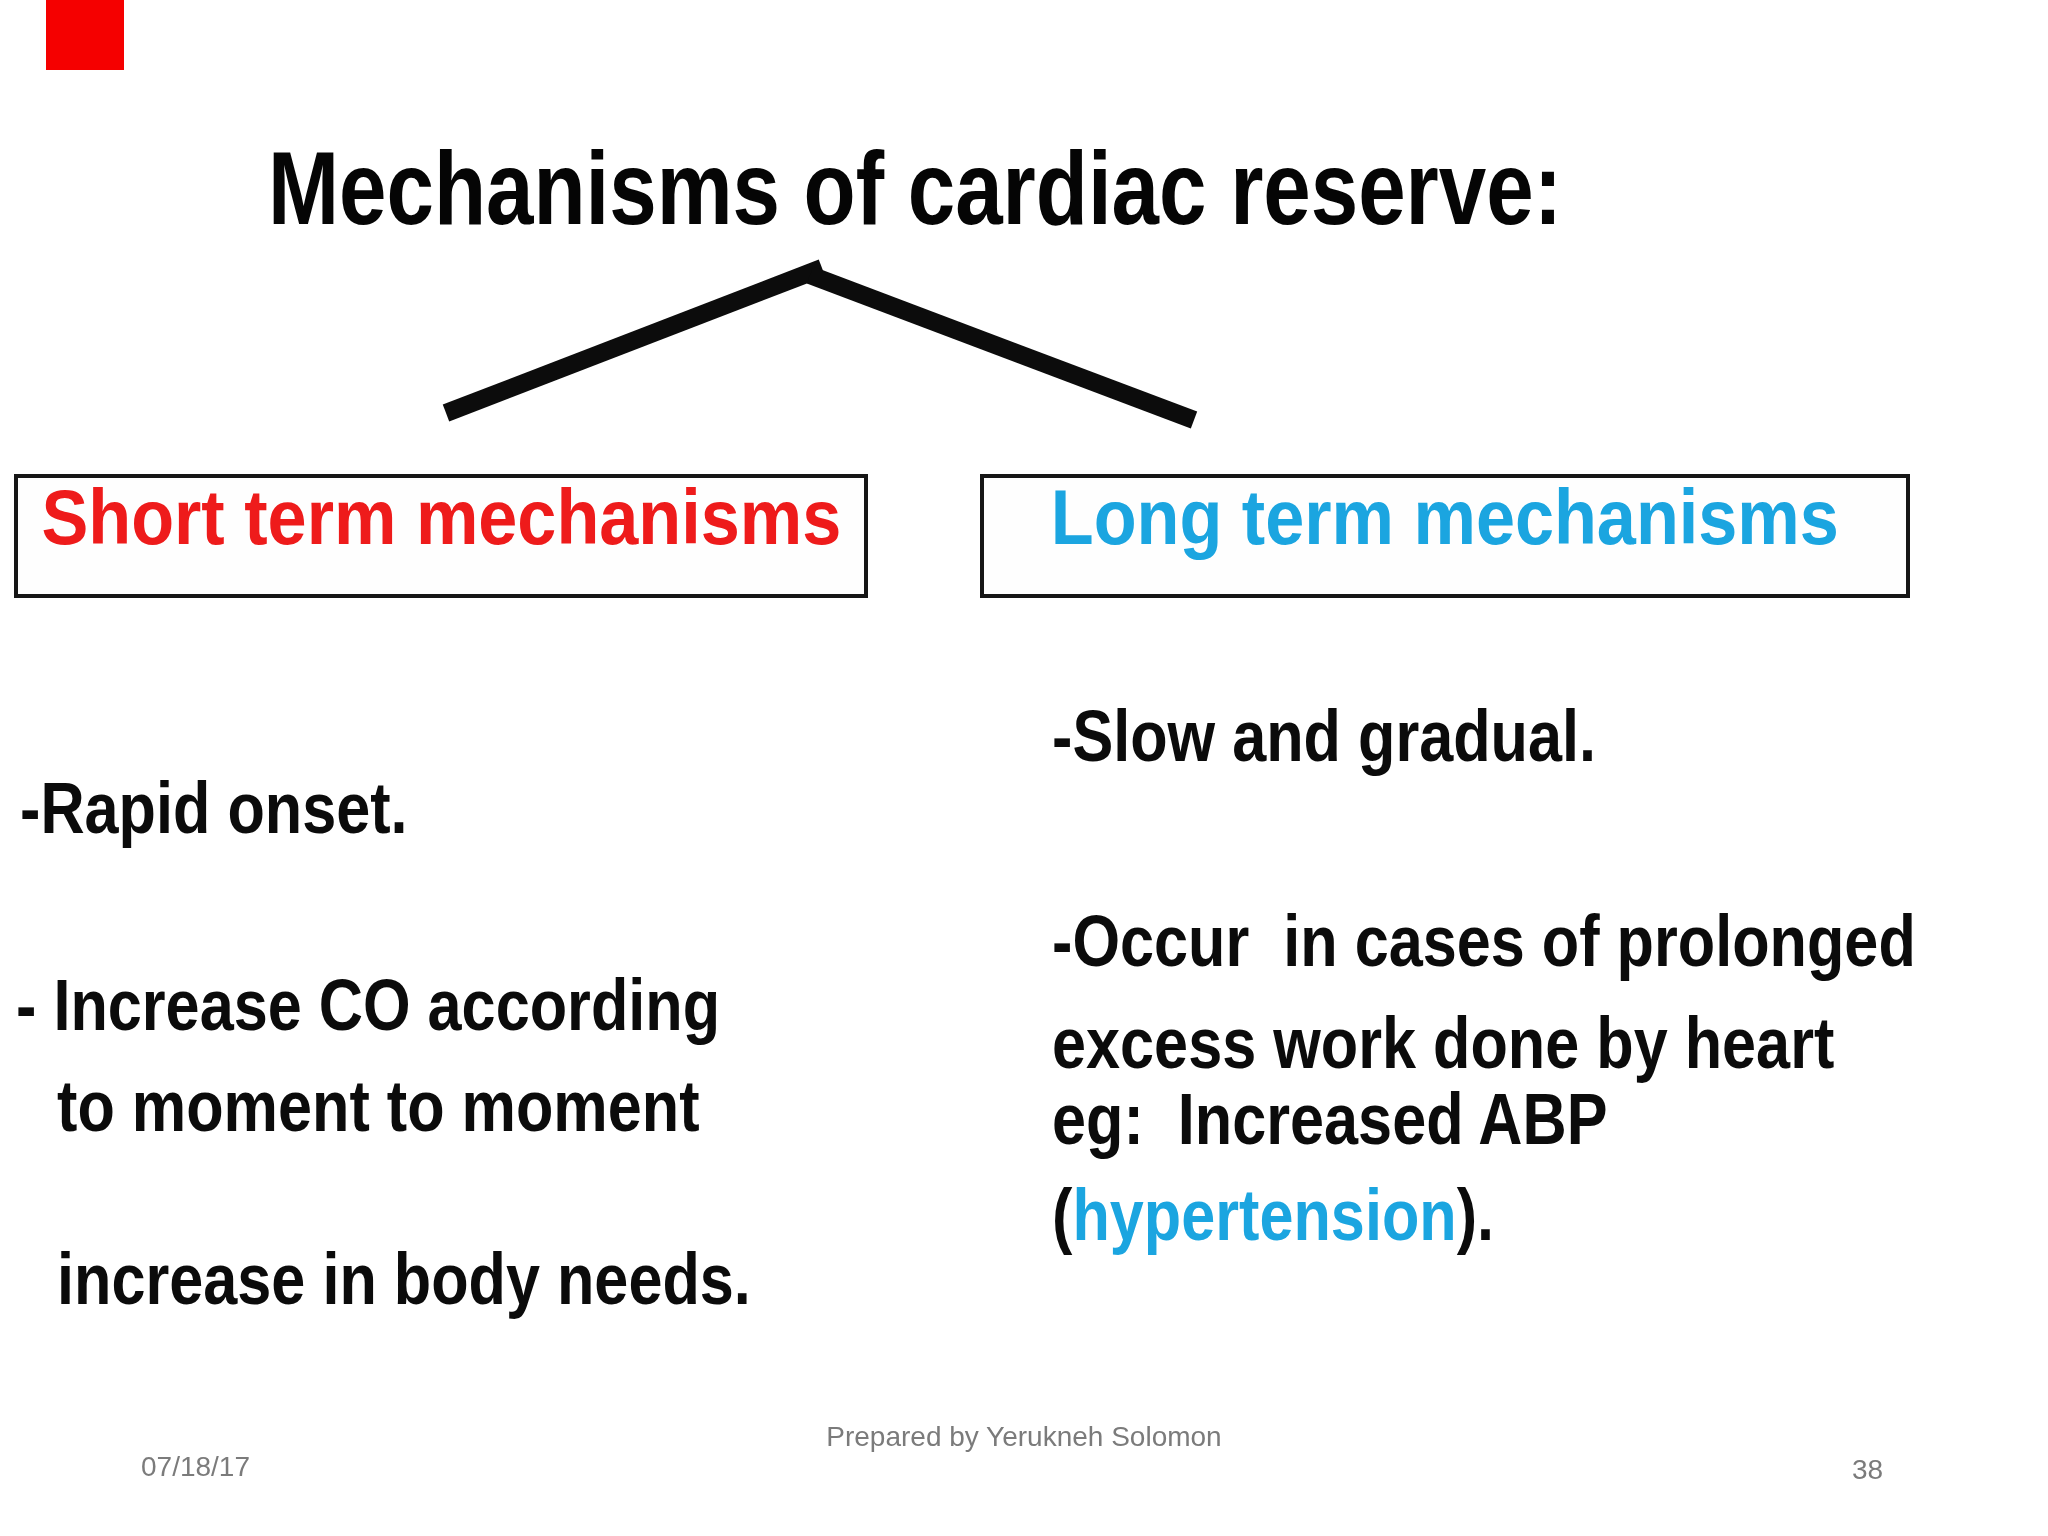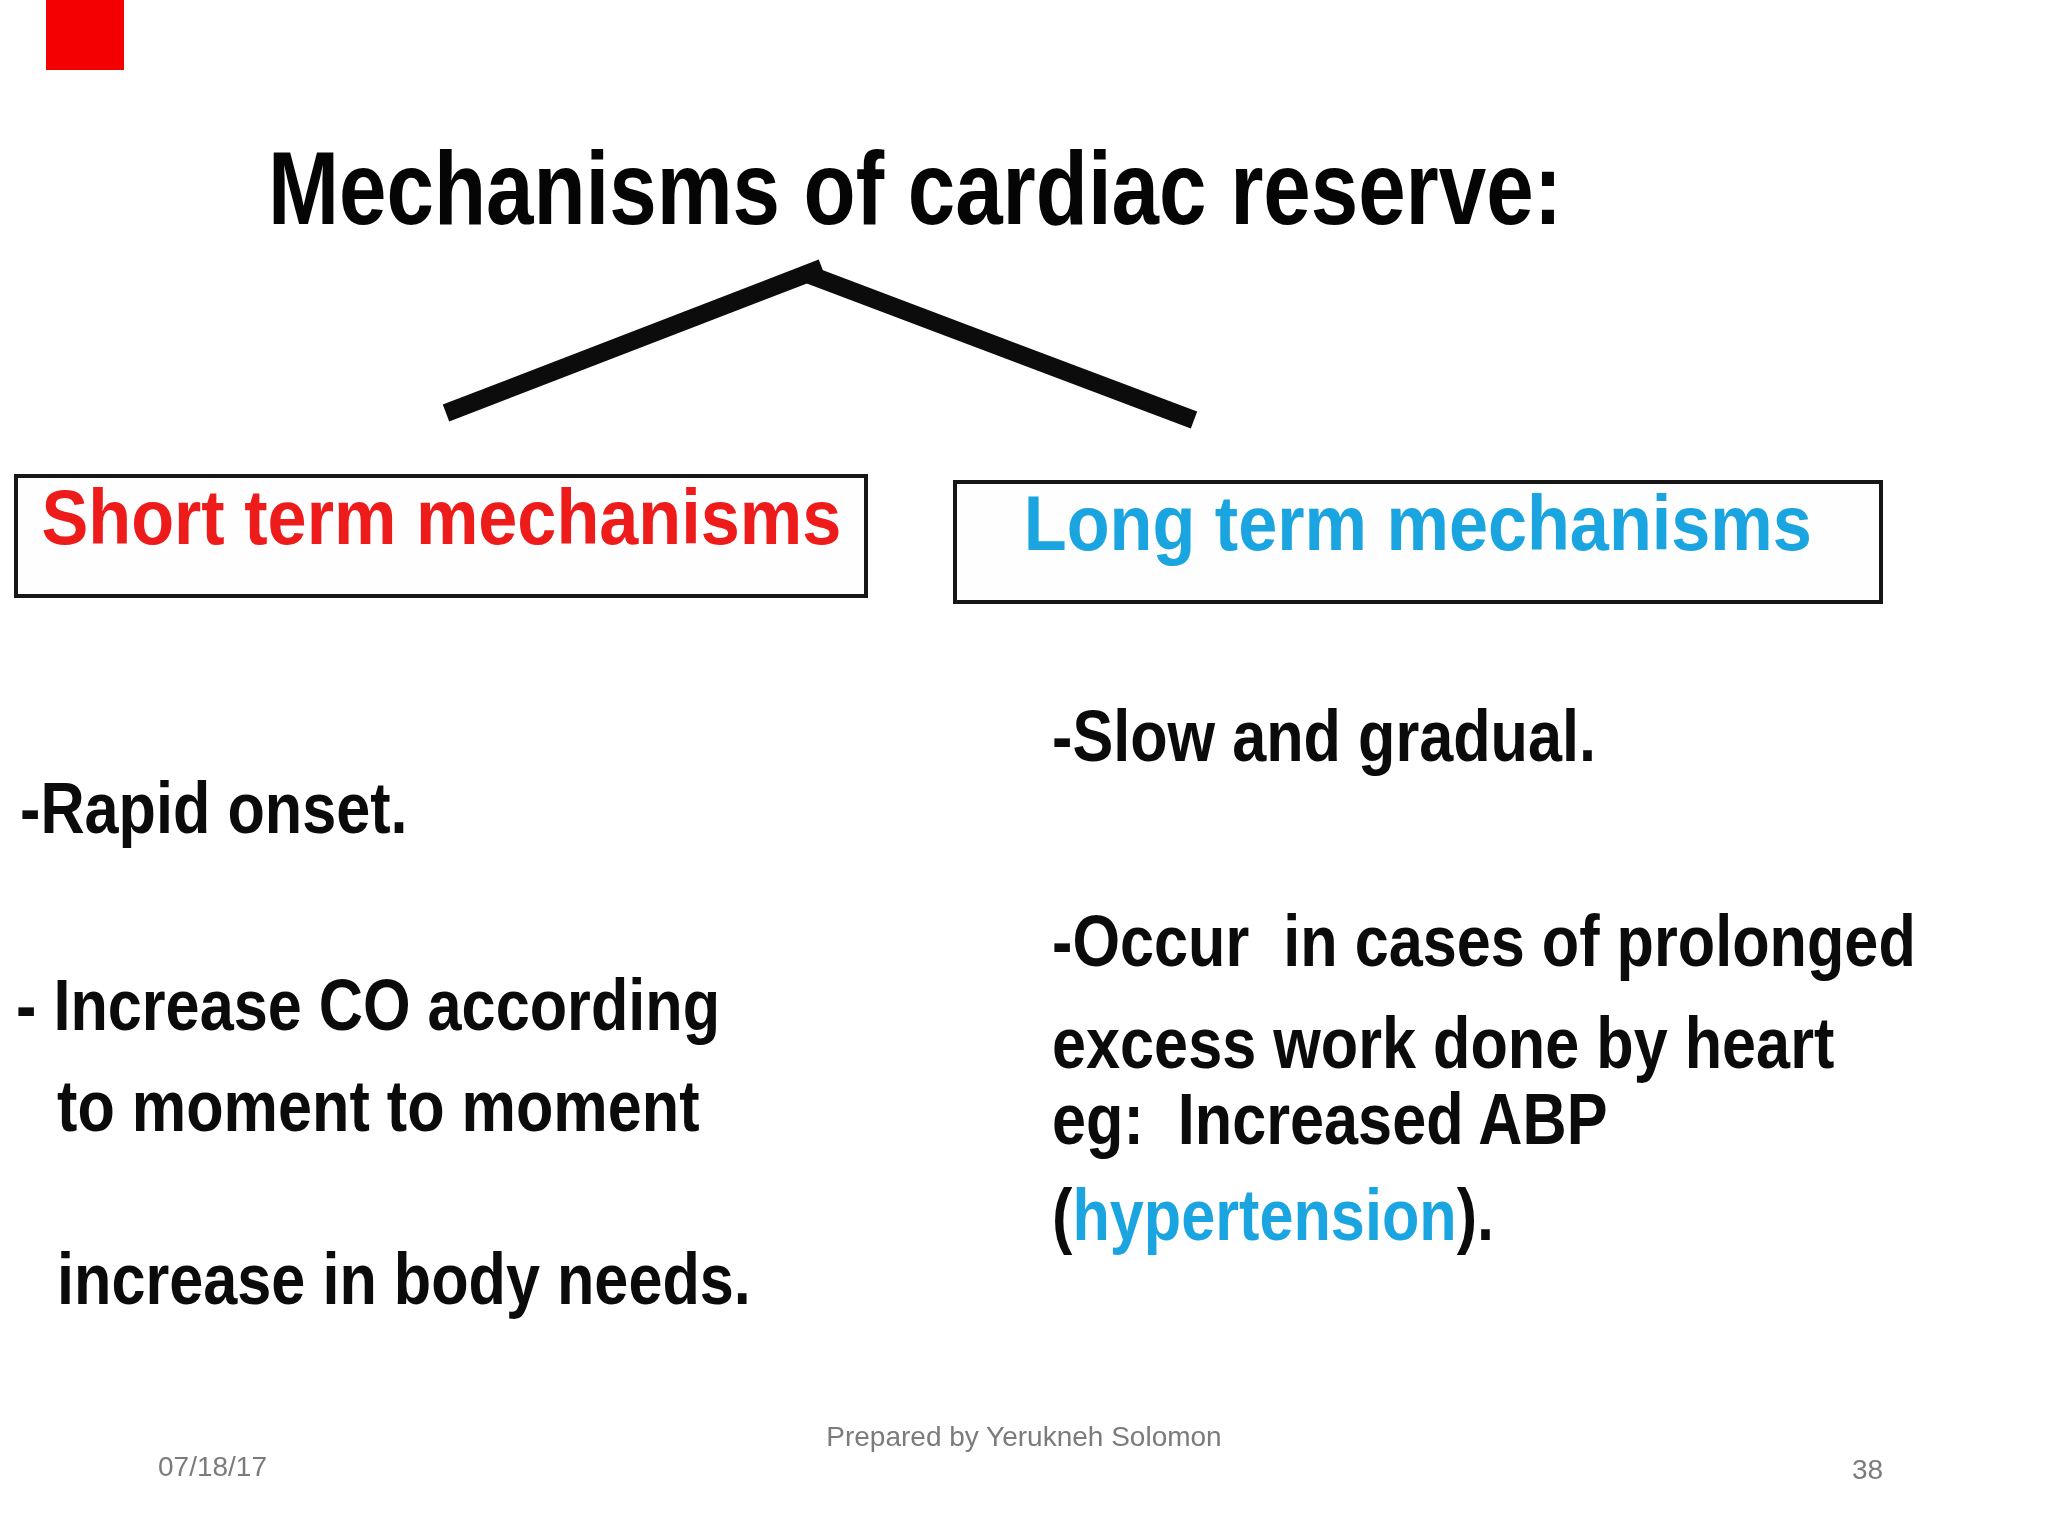--- a/index.html
+++ b/index.html
@@ -12,36 +12,36 @@
     position:absolute;left:268px;top:126px;margin:0;
     font-size:104px;font-weight:bold;line-height:1.2;color:#050505;white-space:pre;
     transform:scaleX(0.82);transform-origin:0 50%;
   }
   .connector{position:absolute;left:430px;top:255px;}
   .branch-box{
     position:absolute;top:474px;height:116px;border:4px solid #161616;background:#fefefe;
     display:flex;align-items:flex-start;justify-content:center;
   }
   .box-left{left:14px;width:846px;}
-  .box-right{left:953px;width:922px;margin-top:6px;}
+  .box-right{left:980px;width:922px;}
   .branch-label{
     font-size:78px;font-weight:bold;line-height:1;white-space:pre;
     transform:scaleX(0.9);transform-origin:50% 50%;
   }
   .label-short{color:#ee1b1b;}
   .label-long{color:#1ba5e0;}
   .bodyline{
     position:absolute;font-size:72px;font-weight:bold;line-height:1.1;white-space:pre;
     transform:scaleX(0.85);transform-origin:0 50%;color:#0b0b0b;
   }
   .hl-cyan{color:#1ba5e0;}
   .footer-item{
     position:absolute;font-size:28px;font-weight:normal;color:#7b7b7b;line-height:1.2;white-space:pre;
   }
-  .footer-date{left:158px;top:1450px;}
+  .footer-date{left:141px;top:1450px;}
   .footer-credit{left:0;top:1420px;width:2048px;text-align:center;}
   .footer-page{left:1852px;top:1453px;}
 </style>
 </head>
 <body>
 
 <div class="slide">
 
   <div class="marker"></div>
 

